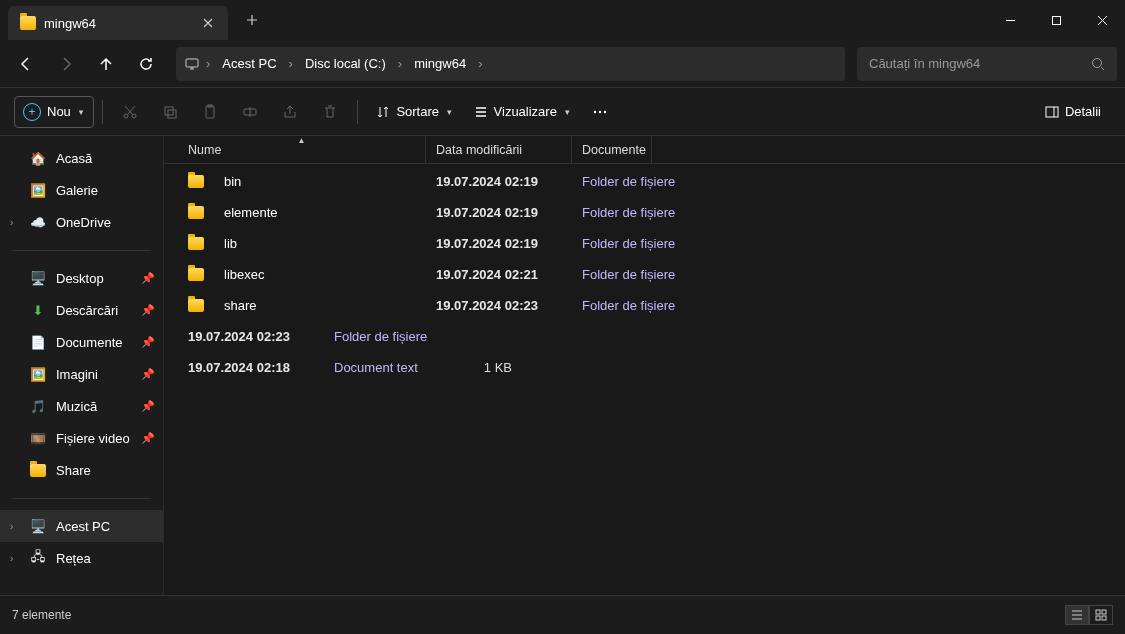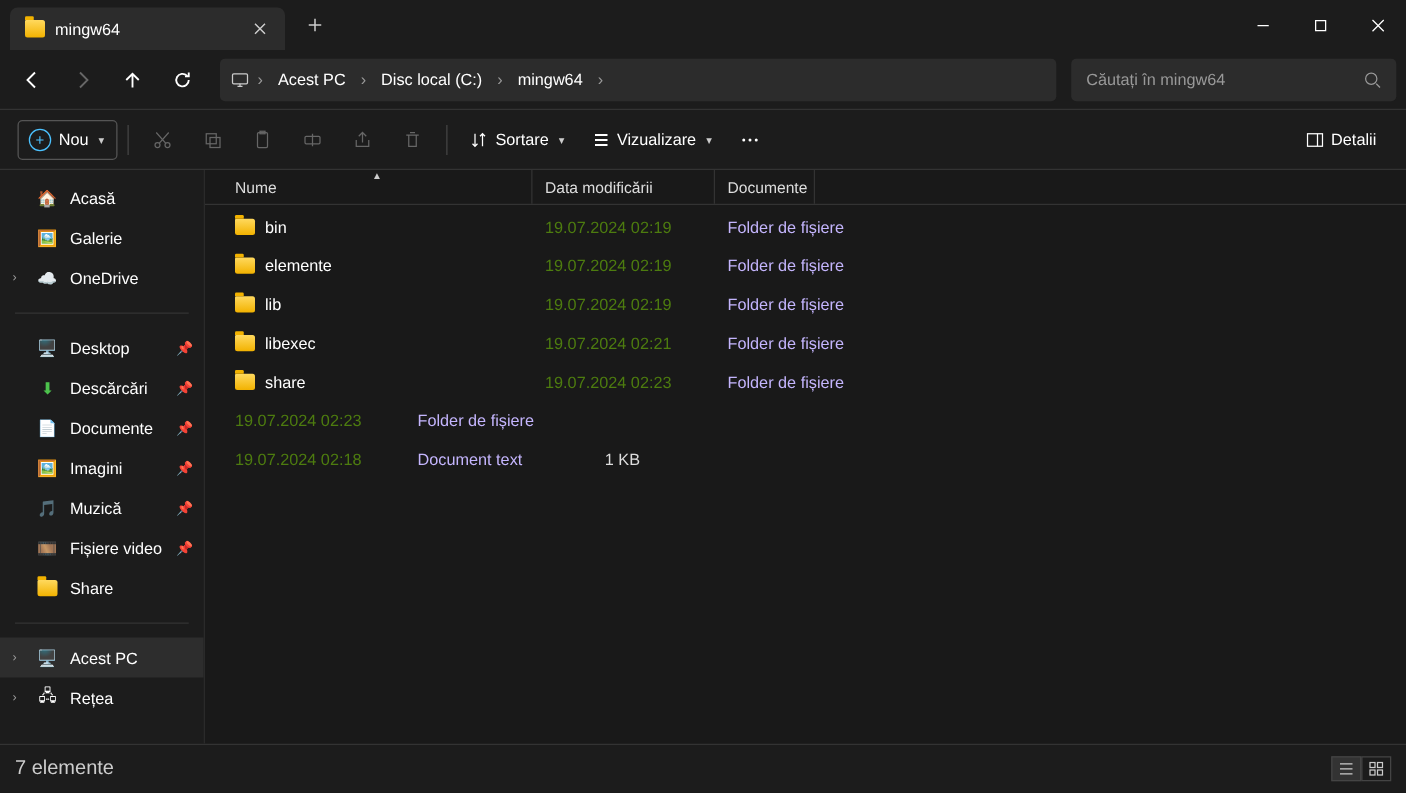--- a/index.html
+++ b/index.html
@@ -53,31 +53,31 @@
 .col-headers { height: 28px; display: flex; align-items: center; border-bottom: 1px solid #333; font-size: 12.5px; color: #ddd; padding-left: 14px;}
 .col { padding: 0 10px; cursor: pointer; display: flex; align-items: center; height: 100%; border-right: 1px solid #333; position: relative; }
 .col.name { width: 248px; }
 .col.date { width: 146px; }
 .col.type { width: 118px; }
 .col.size { width: 80px; justify-content: flex-start; }
 .col .sort-ind { position: absolute; top: 0; left: 50%; transform: translateX(-50%); font-size: 8px; color: #ccc; }
 .rows { flex: 1; overflow-y: auto; padding-top: 2px;}
 .row { height: 31px; display: flex; align-items: center; padding-left: 14px; cursor: pointer; font-size: 13px;}
 .cell { padding: 0 10px; }
-.cell.name { width: 248px; display: flex; align-items: center; gap: 8px; }
-.cell.date { width: 146px; color: #4d7c0f; }
+.cell.name { width: 248px; display: flex; align-items: center; gap: 20px; }
+.cell.date { width: 146px; color: #e5e5e5; font-weight: bold; }
 .cell.type { width: 118px; color: #c4b5fd; }
 .cell.size { width: 80px; text-align: right; color: #ddd;}
 .folder-glyph { display:inline-block; width:16px; height:13px; background: linear-gradient(#ffd95e,#f2b200); border-radius: 1px 2px 2px 2px; position: relative; }
 .folder-glyph::before { content:''; position:absolute; top:-3px; left:0; width:7px; height:3px; background:#f2b200; border-radius:1px 1px 0 0;}
 .file-glyph { width:14px; height:16px; background:#eee; border-radius:1px; display:flex; flex-direction:column; justify-content:space-evenly; padding:2px;}
 .file-glyph span{ height:1px; background:#888;}
 
 
-.status { height: 39px; background: #1c1c1c; border-top: 1px solid #333; display: flex; align-items: center; padding: 4px 12px; font-size: 16px; color: #ccc;}
+.status { height: 39px; background: #1c1c1c; border-top: 1px solid #333; display: flex; align-items: center; padding: 4px 12px; font-size: 12px; color: #ccc;}
 .status .view-toggles { margin-left: auto; display: flex; }
 .status .vt { width: 24px; height: 20px; display: flex; align-items: center; justify-content: center; border: 1px solid #444; cursor: pointer; }
 .status .vt.active { background: #333; }
 
 svg { display: block; }
 </style>
 </head>
 <body>
 
 <div class="titlebar">

